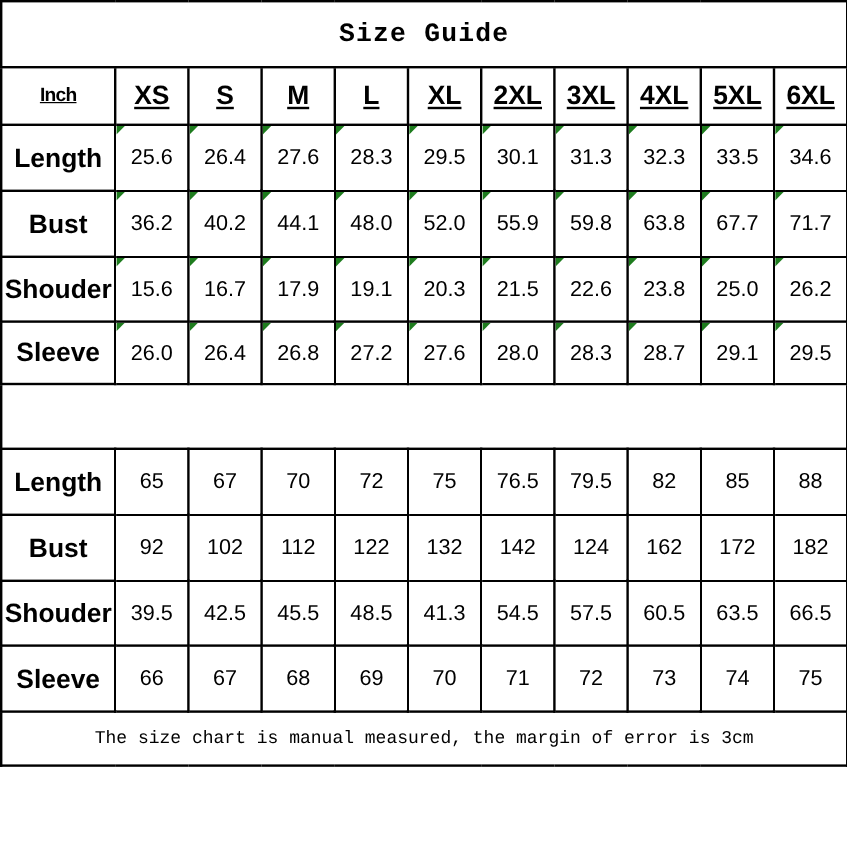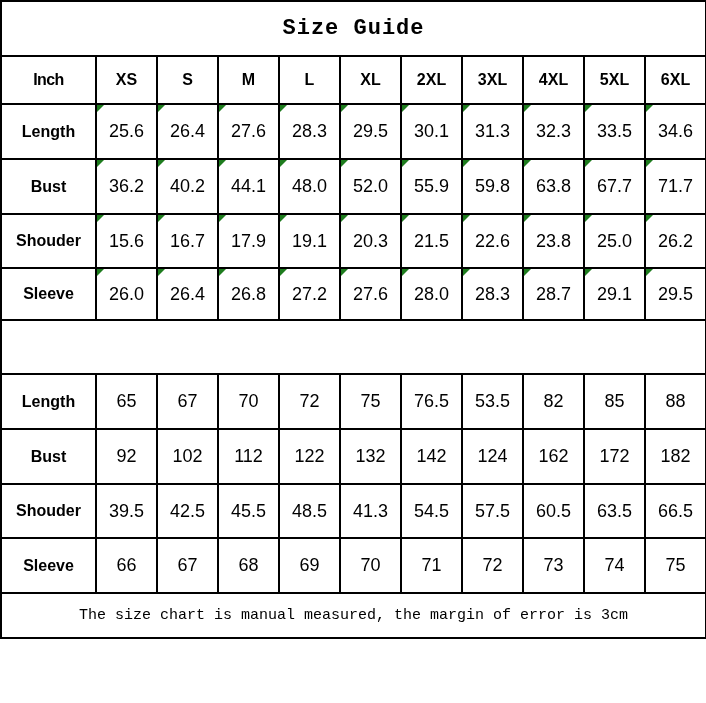--- a/index.html
+++ b/index.html
@@ -1,22 +1,22 @@
 <!DOCTYPE html>
 <html><head>
 <meta charset="utf-8">
 <style>
   html,body{margin:0;padding:0;background:#ffffff;}
   .page{width:706px;height:703px;background:#ffffff;box-sizing:border-box;overflow:hidden;}
   table.sg{border-collapse:collapse;table-layout:fixed;width:705px;margin:0;}
   table.sg td{border:2px solid #000000;text-align:center;vertical-align:middle;padding:0;color:#000000;background:#ffffff;overflow:hidden;}
   col.c0{width:95px;} col.c{width:61px;}
-  tr.r55{height:55px;padding-left:19px;} tr.r48{height:48px;} tr.r54{height:54px;border-radius:15px;} tr.r52{height:52px;} tr.r45{height:45px;}
+  tr.r55{height:55px;padding-left:19px;} tr.r48{height:48px;text-decoration:underline;} tr.r54{height:54px;border-radius:15px;} tr.r52{height:52px;} tr.r45{height:45px;}
   .title{font-family:"Liberation Mono","DejaVu Sans Mono",monospace;font-size:22px;font-weight:bold;letter-spacing:1px;}
-  .hd{font-family:"Liberation Sans",sans-serif;font-size:16px;font-weight:bold;}
+  .hd{font-family:"Liberation Sans",sans-serif;font-size:22px;font-weight:bold;}
   .unit{letter-spacing:-0.6px;font-size:16px;}
   .v{font-family:"Liberation Sans",sans-serif;font-size:18px;position:relative;}
   .tri{position:absolute;top:0;left:0;width:0;height:0;border-top:7px solid #1e7c1e;border-right:7px solid transparent;}
   .gap{border-left:2px solid #000;border-right:2px solid #000;}
   .note{font-family:"Liberation Mono","DejaVu Sans Mono",monospace;font-size:15px;margin-top:20px;}
 </style>
 </head>
 <body>
 
 <div class="page">
@@ -116,21 +116,21 @@
 
 
 <tr class="r55">
   <td class="hd">Length</td>
   <td class="v">65</td>
   <td class="v">67</td>
   <td class="v">70</td>
   <td class="v">72</td>
   <td class="v">75</td>
   <td class="v">76.5</td>
-  <td class="v">53.5</td>
+  <td class="v">79.5</td>
   <td class="v">82</td>
   <td class="v">85</td>
   <td class="v">88</td>
 </tr>
 
 <tr class="r55">
   <td class="hd">Bust</td>
   <td class="v">92</td>
   <td class="v">102</td>
   <td class="v">112</td>

